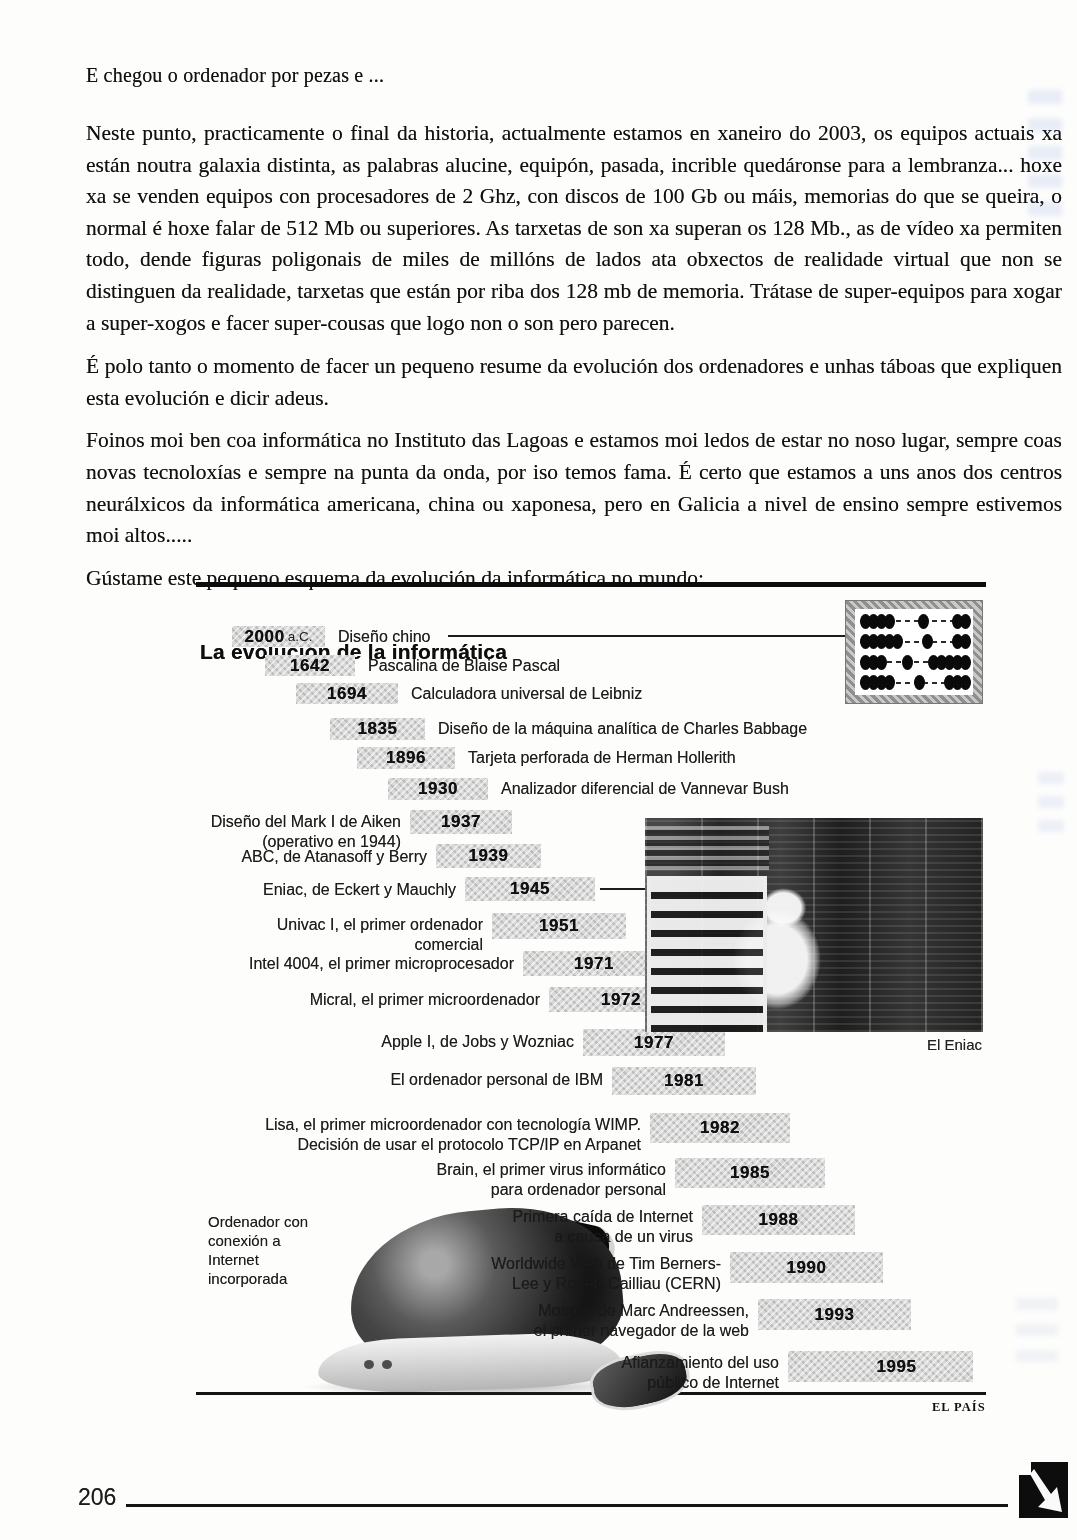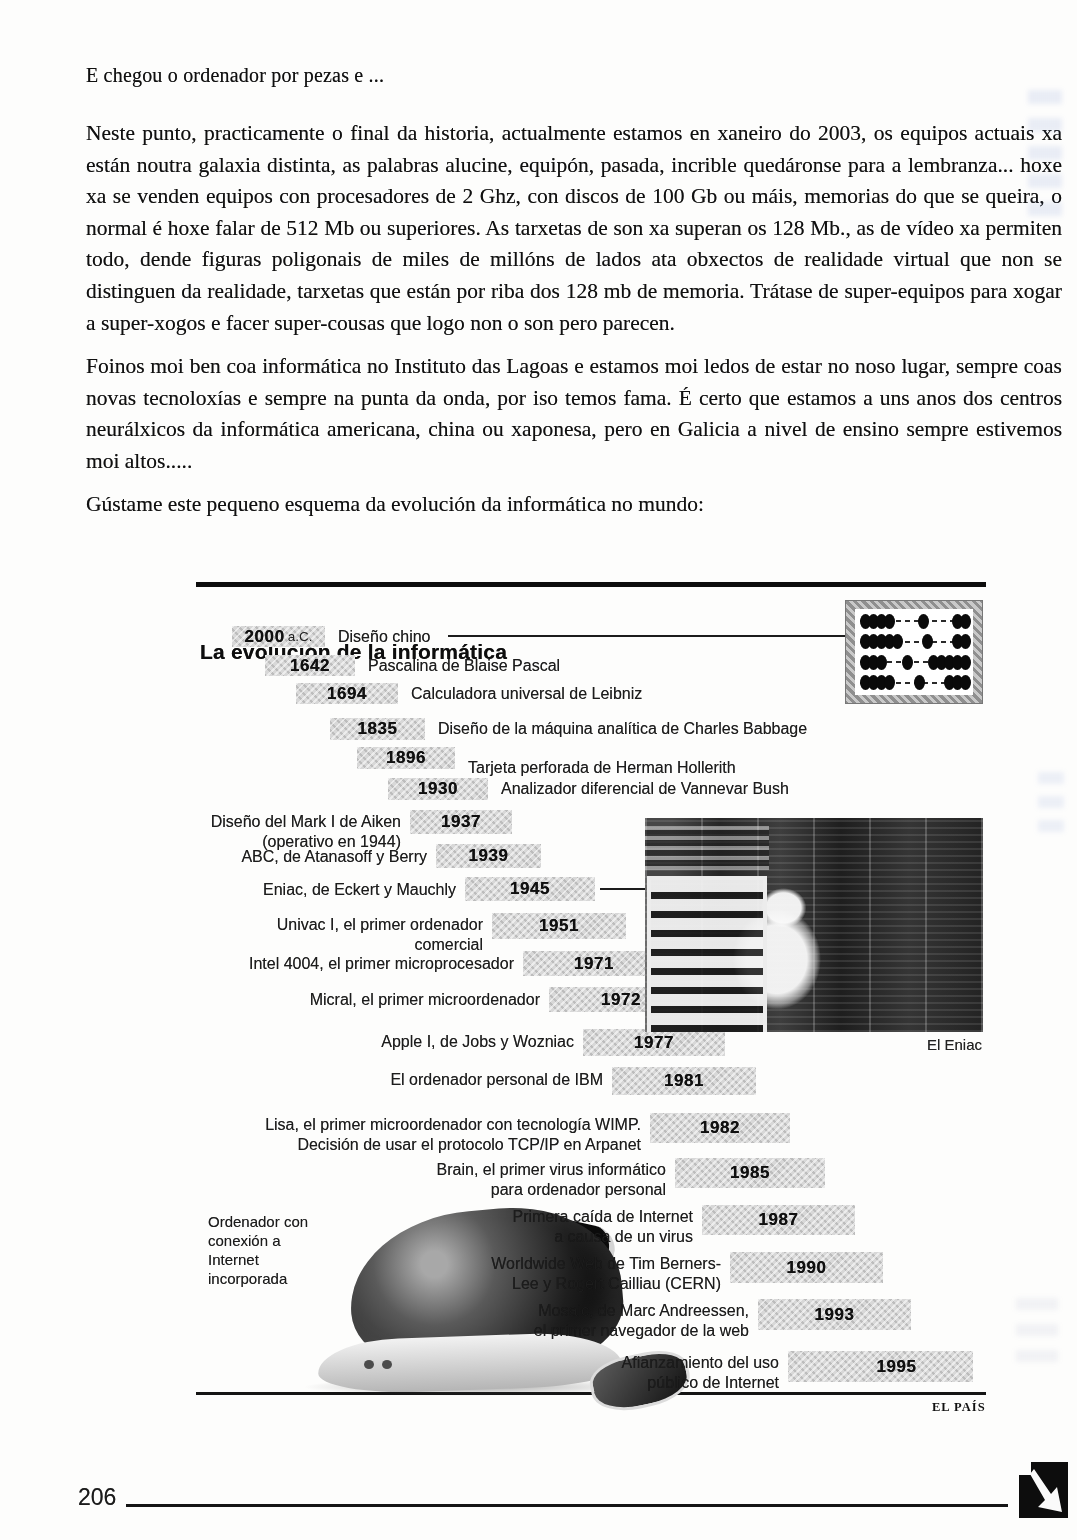--- a/index.html
+++ b/index.html
@@ -93,20 +93,21 @@
 </style>
 </head>
 <body>
 
 <div id="page">
 
   <div class="hdr">E chegou o ordenador por pezas e ...</div>
 
   <div class="copy">
     <p class="lead">Neste punto, practicamente o final da historia, actualmente estamos en xaneiro do 2003, os equipos actuais xa están noutra galaxia distinta, as palabras alucine, equipón, pasada, incrible quedáronse para a lembranza... hoxe xa se venden equipos con procesadores de 2 Ghz, con discos de 100 Gb ou máis, memorias do que se queira, o normal é hoxe falar de 512 Mb ou superiores. As tarxetas de son xa superan os 128 Mb., as de vídeo xa permiten todo, dende figuras poligonais de miles de millóns de lados ata obxectos de realidade virtual que non se distinguen da realidade, tarxetas que están por riba dos 128 mb de memoria. Trátase de super-equipos para xogar a super-xogos e facer super-cousas que logo non o son pero parecen.</p>
+    <p>É polo tanto o momento de facer un pequeno resume da evolución dos ordenadores e unhas táboas que expliquen esta evolución e dicir adeus.</p>
     <p>Foinos moi ben coa informática no Instituto das Lagoas e estamos moi ledos de estar no noso lugar, sempre coas novas tecnoloxías e sempre na punta da onda, por iso temos fama. É certo que estamos a uns anos dos centros neurálxicos da informática americana, china ou xaponesa, pero en Galicia a nivel de ensino sempre estivemos moi altos.....</p>
     <p>Gústame este pequeno esquema da evolución da informática no mundo:</p>
   </div>
 
   <div class="info">
     <div class="toprule"></div>
     <div class="title">La evolución de la informática</div>
 
     <div class="abacus">
       <div class="inner" id="abacusInner">
@@ -194,21 +195,21 @@
           <span class="yr">1694</span>
         </div>
         <div class="lbl right" style="left: 215px; top: 104px;">Calculadora universal de Leibniz</div>
         <div class="bar" style="left: 134px; top: 138px; width: 95px; height: 22px;">
           <span class="yr">1835</span>
         </div>
         <div class="lbl right" style="left: 242px; top: 139px;">Diseño de la máquina analítica de Charles Babbage</div>
         <div class="bar" style="left: 161px; top: 167px; width: 98px; height: 22px;">
           <span class="yr">1896</span>
         </div>
-        <div class="lbl right" style="left: 272px; top: 168px; margin-top: 10px;">Tarjeta perforada de Herman Hollerith</div>
+        <div class="lbl right" style="left: 272px; top: 168px;">Tarjeta perforada de Herman Hollerith</div>
         <div class="bar" style="left: 192px; top: 198px; width: 100px; height: 22px;">
           <span class="yr">1930</span>
         </div>
         <div class="lbl right" style="left: 305px; top: 199px;">Analizador diferencial de Vannevar Bush</div>
         <div class="bar" style="left: 214px; top: 230px; width: 102px; height: 24px;">
           <span class="yr">1937</span>
         </div>
         <div class="lbl left" style="right: 585px; top: 232px;">Diseño del Mark I de Aiken<br>(operativo en 1944)</div>
         <div class="bar" style="left: 240px; top: 264px; width: 105px; height: 24px;">
           <span class="yr">1939</span>
@@ -240,21 +241,21 @@
         <div class="lbl left" style="right: 383px; top: 490px;">El ordenador personal de IBM</div>
         <div class="bar" style="left: 454px; top: 533px; width: 140px; height: 30px;">
           <span class="yr">1982</span>
         </div>
         <div class="lbl left" style="right: 345px; top: 535px;">Lisa, el primer microordenador con tecnología WIMP.<br>Decisión de usar el protocolo TCP/IP en Arpanet</div>
         <div class="bar" style="left: 479px; top: 578px; width: 150px; height: 30px;">
           <span class="yr">1985</span>
         </div>
         <div class="lbl left" style="right: 320px; top: 580px;">Brain, el primer virus informático<br>para ordenador personal</div>
         <div class="bar" style="left: 506px; top: 625px; width: 153px; height: 30px;">
-          <span class="yr">1987</span>
+          <span class="yr">1988</span>
         </div>
         <div class="lbl left" style="right: 293px; top: 627px;">Primera caída de Internet<br>a causa de un virus</div>
         <div class="bar" style="left: 534px; top: 672px; width: 153px; height: 31px;">
           <span class="yr">1990</span>
         </div>
         <div class="lbl left" style="right: 265px; top: 674px;">Worldwide Web de Tim Berners-<br>Lee y Rogert Cailliau (CERN)</div>
         <div class="bar" style="left: 562px; top: 719px; width: 153px; height: 31px;">
           <span class="yr">1993</span>
         </div>
         <div class="lbl left" style="right: 237px; top: 721px;">Mosaic, de Marc Andreessen,<br>el primer navegador de la web</div>

